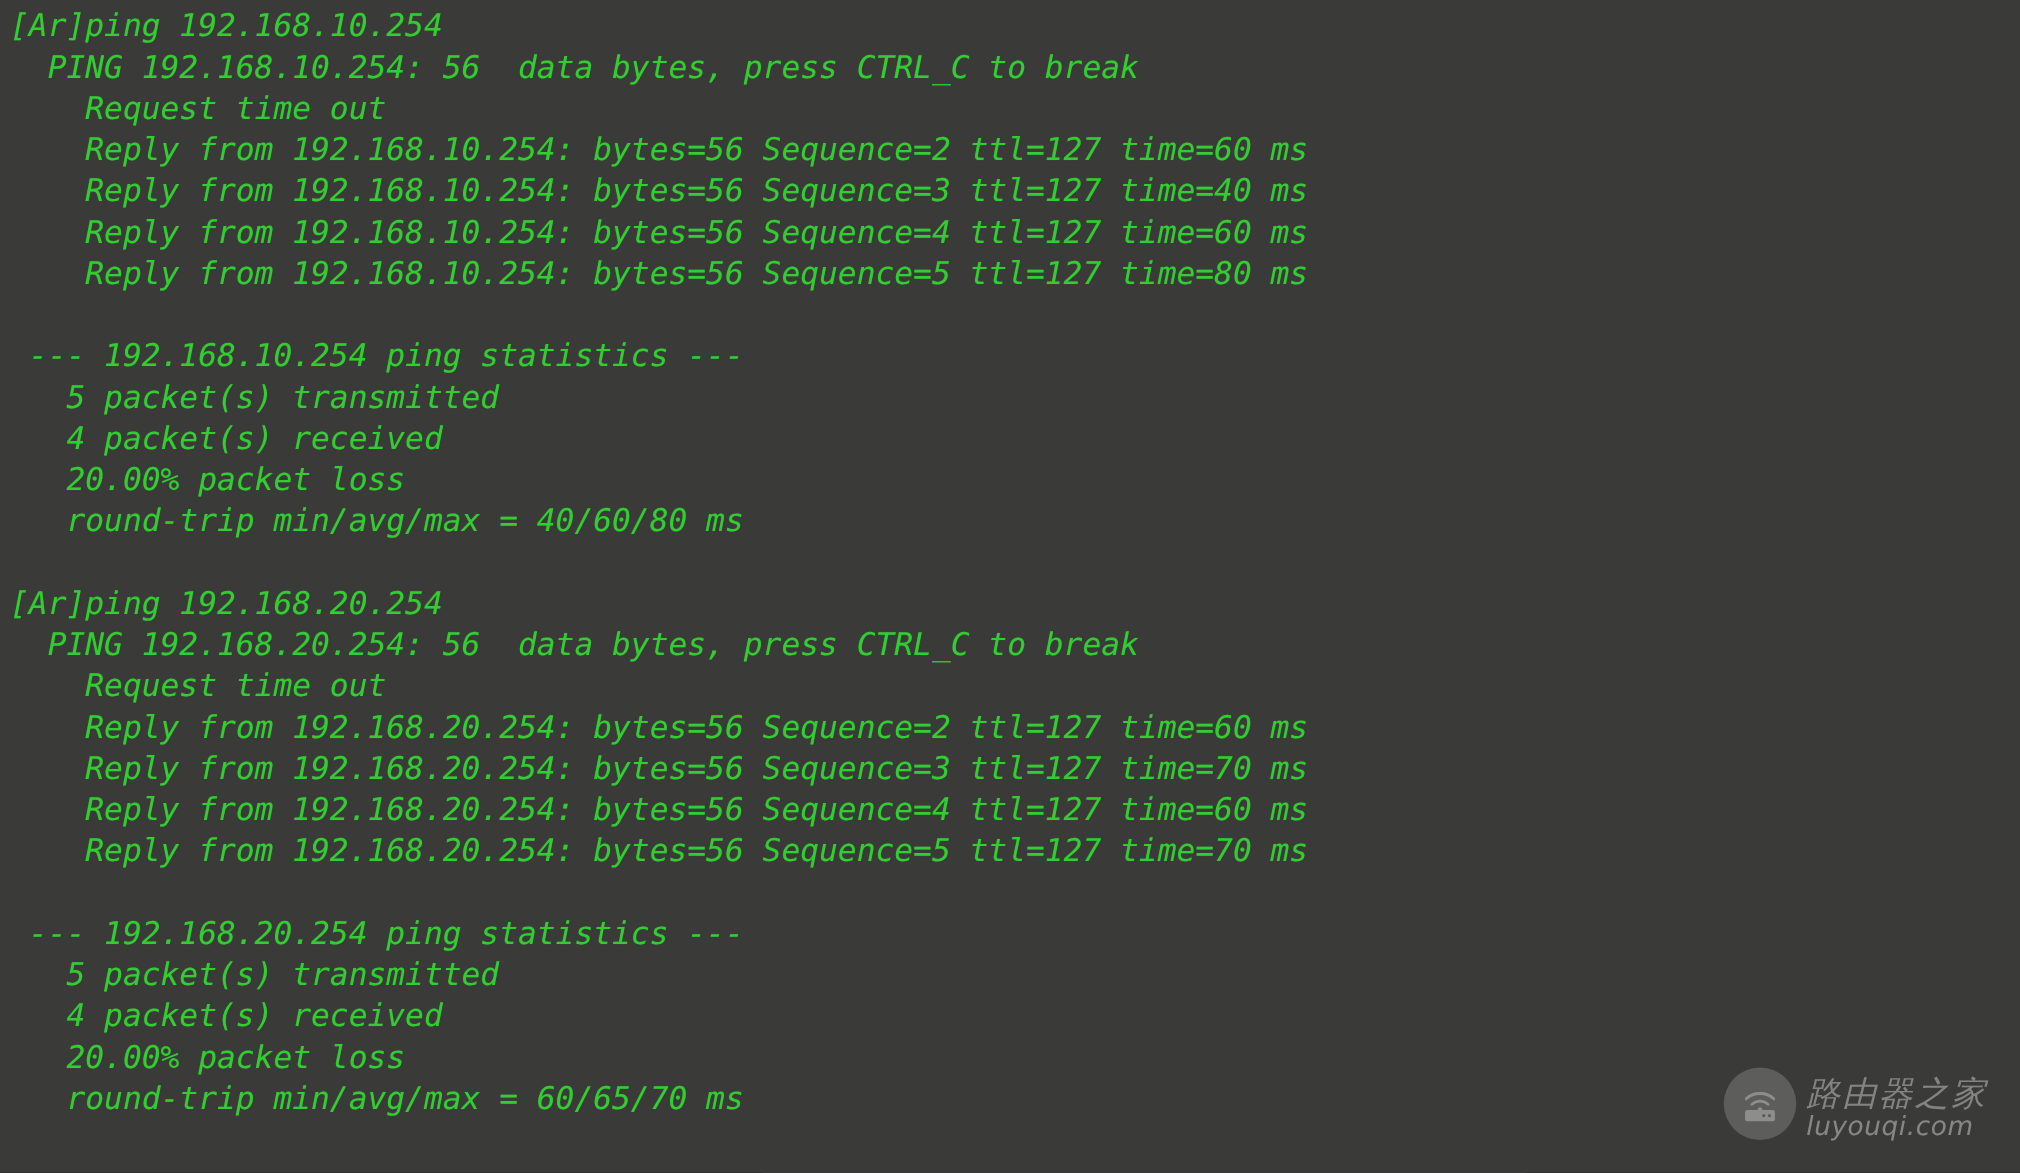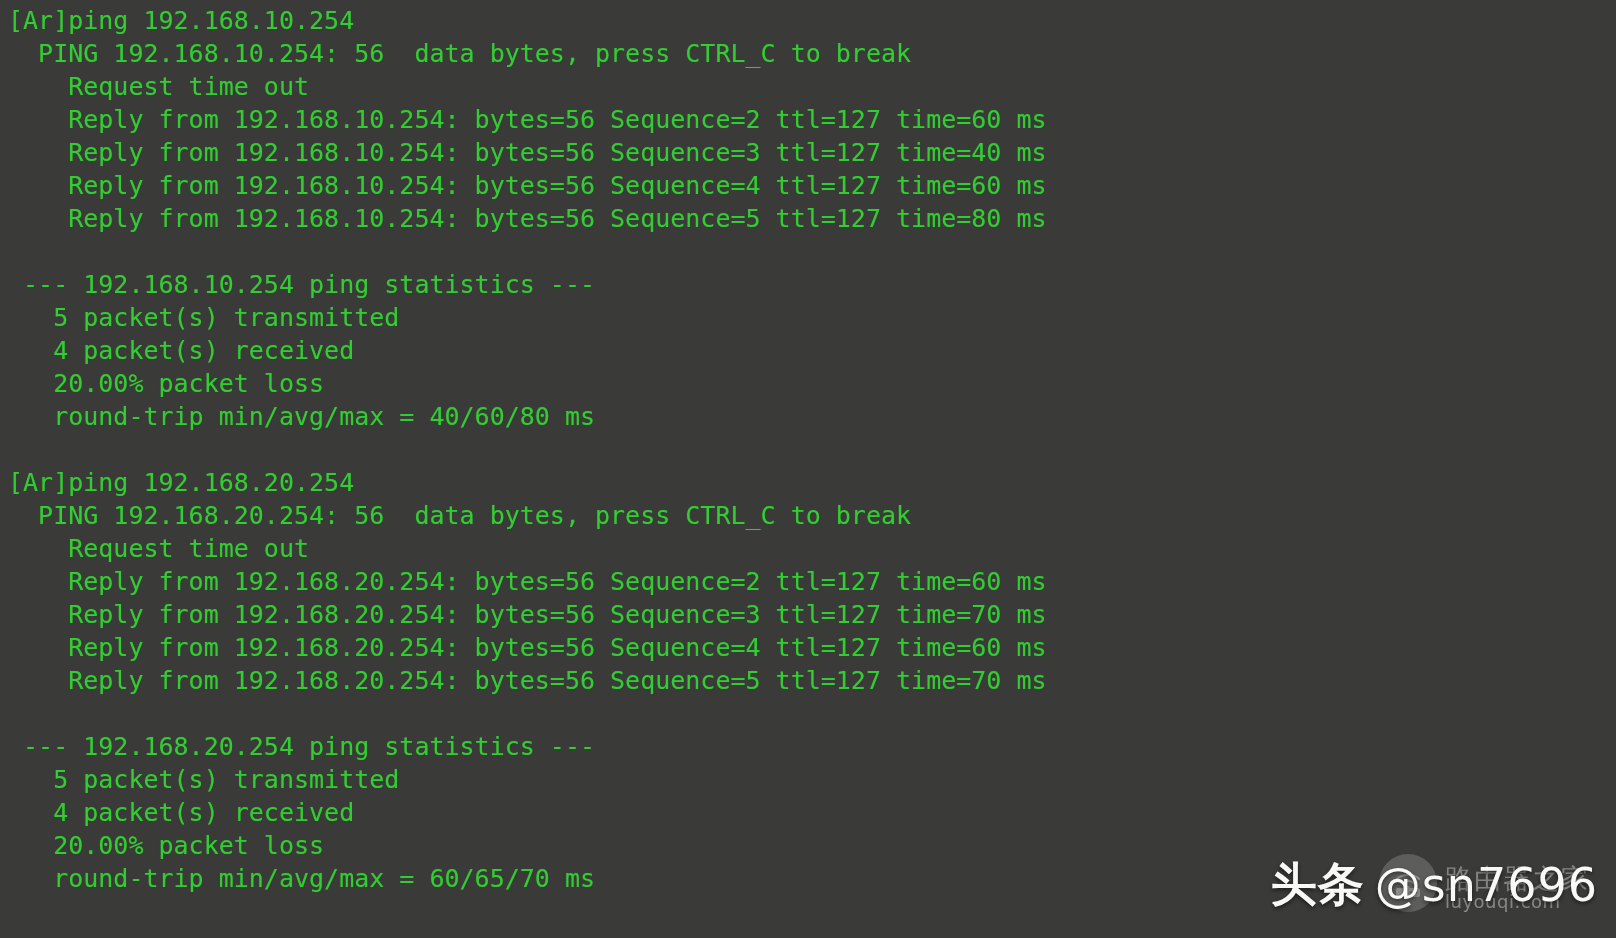--- a/index.html
+++ b/index.html
@@ -8,20 +8,21 @@
     padding: 0;
     background: #2f2f2d;
   }
   #screen {
     position: relative;
     width: 1616px;
     height: 938px;
     background: #3a3a38;
     overflow: hidden;
     font-family: "DejaVu Sans Mono", "Liberation Mono", monospace;
+    font-style: italic;
   }
   #terminal {
     position: absolute;
     left: 0;
     top: 0;
     width: 1616px;
     height: 938px;
     padding: 4px 0 0 8px;
     box-sizing: border-box;
     color: #33cc33;
@@ -95,21 +96,21 @@
     line-height: 1.05;
     color: #e8e8e8;
     font-family: "DejaVu Sans", "Liberation Sans", sans-serif;
   }
   #wm-router .wm-cn2 {
     font-size: 27px;
     letter-spacing: 2px;
     font-weight: normal;
   }
   #wm-router .wm-url {
-    font-size: 18px;
+    font-size: 21px;
     letter-spacing: 0.5px;
     color: #f0f0f0;
   }
 </style>
 </head>
 <body>
 
 <div id="screen">
 
   <div id="terminal"><div class="line">[Ar]ping 192.168.10.254</div><div class="line">  PING 192.168.10.254: 56  data bytes, press CTRL_C to break</div><div class="line">    Request time out</div><div class="line">    Reply from 192.168.10.254: bytes=56 Sequence=2 ttl=127 time=60 ms</div><div class="line">    Reply from 192.168.10.254: bytes=56 Sequence=3 ttl=127 time=40 ms</div><div class="line">    Reply from 192.168.10.254: bytes=56 Sequence=4 ttl=127 time=60 ms</div><div class="line">    Reply from 192.168.10.254: bytes=56 Sequence=5 ttl=127 time=80 ms</div><div class="line blank"></div><div class="line"> --- 192.168.10.254 ping statistics ---</div><div class="line">   5 packet(s) transmitted</div><div class="line">   4 packet(s) received</div><div class="line">   20.00% packet loss</div><div class="line">   round-trip min/avg/max = 40/60/80 ms</div><div class="line blank"></div><div class="line">[Ar]ping 192.168.20.254</div><div class="line">  PING 192.168.20.254: 56  data bytes, press CTRL_C to break</div><div class="line">    Request time out</div><div class="line">    Reply from 192.168.20.254: bytes=56 Sequence=2 ttl=127 time=60 ms</div><div class="line">    Reply from 192.168.20.254: bytes=56 Sequence=3 ttl=127 time=70 ms</div><div class="line">    Reply from 192.168.20.254: bytes=56 Sequence=4 ttl=127 time=60 ms</div><div class="line">    Reply from 192.168.20.254: bytes=56 Sequence=5 ttl=127 time=70 ms</div><div class="line blank"></div><div class="line"> --- 192.168.20.254 ping statistics ---</div><div class="line">   5 packet(s) transmitted</div><div class="line">   4 packet(s) received</div><div class="line">   20.00% packet loss</div><div class="line">   round-trip min/avg/max = 60/65/70 ms</div></div>
@@ -124,18 +125,14 @@
         <circle cx="20" cy="26.5" r="1.3" fill="#8a8a8a"></circle>
         <circle cx="24.5" cy="26.5" r="1.3" fill="#8a8a8a"></circle>
       </svg>
     </span>
     <span class="wm-text">
       <span class="wm-cn2">路由器之家</span>
       <span class="wm-url">luyouqi.com</span>
     </span>
   </div>
 
-  <div id="wm-toutiao">
-    <span class="wm-cn">头条</span>
-    <span class="wm-handle">@sn7696</span>
-  </div>
 
 </div>
 
 </body></html>

